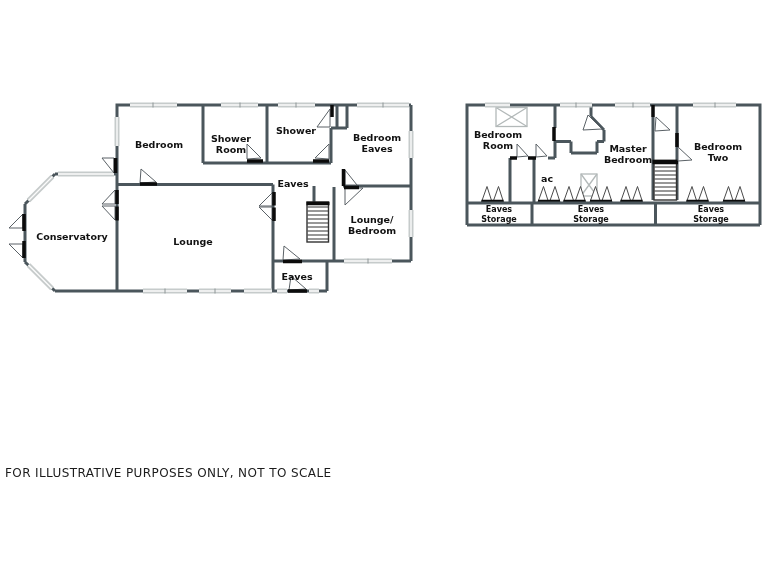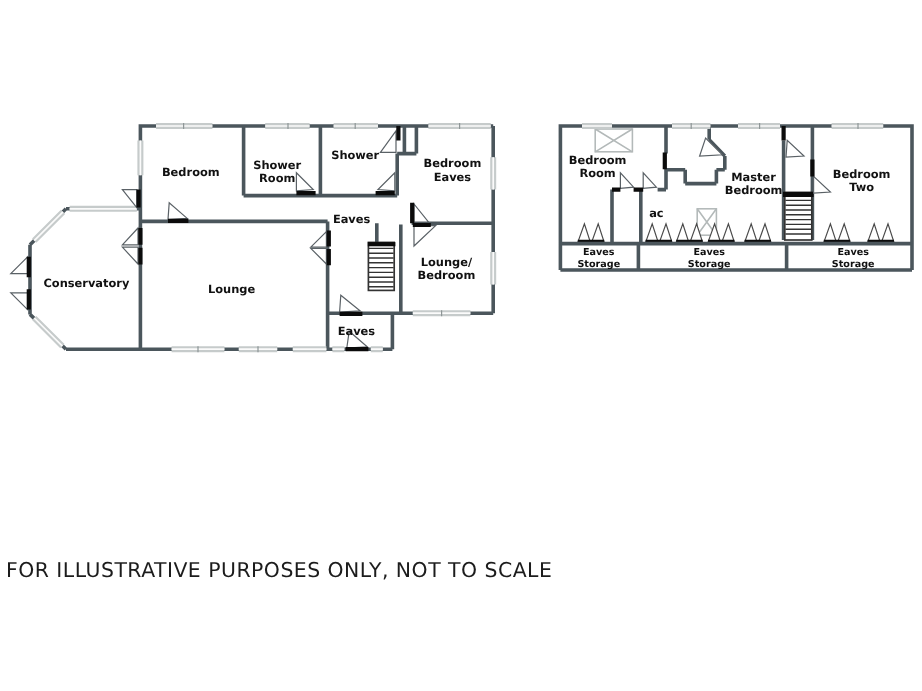--- a/index.html
+++ b/index.html
@@ -3,21 +3,21 @@
 <meta charset="utf-8">
 <style>
   html,body{margin:0;padding:0;background:#ffffff;}
   #canvas{position:relative;width:768px;height:576px;background:#ffffff;overflow:hidden;
           font-family:"DejaVu Sans","Liberation Sans",sans-serif;}
   svg{position:absolute;left:0;top:0;}
   .lbl{position:absolute;transform:translate(-50%,-50%);font-weight:bold;font-size:9.5px;
        line-height:10.5px;color:#111111;text-align:center;white-space:nowrap;}
   .lbl span{display:block;}
   .lbl-sm{font-size:8px;line-height:9.8px;}
-  #caption{position:absolute;left:5px;top:466px;font-size:17px;letter-spacing:.4px;
+  #caption{position:absolute;left:5px;top:466px;font-size:12px;letter-spacing:.4px;
            color:#1c1c1c;font-weight:normal;white-space:nowrap;}
 </style>
 </head>
 <body>
 
 <div id="canvas">
 
 <svg width="768" height="576" viewBox="0 0 768 576">
 
   <g>

